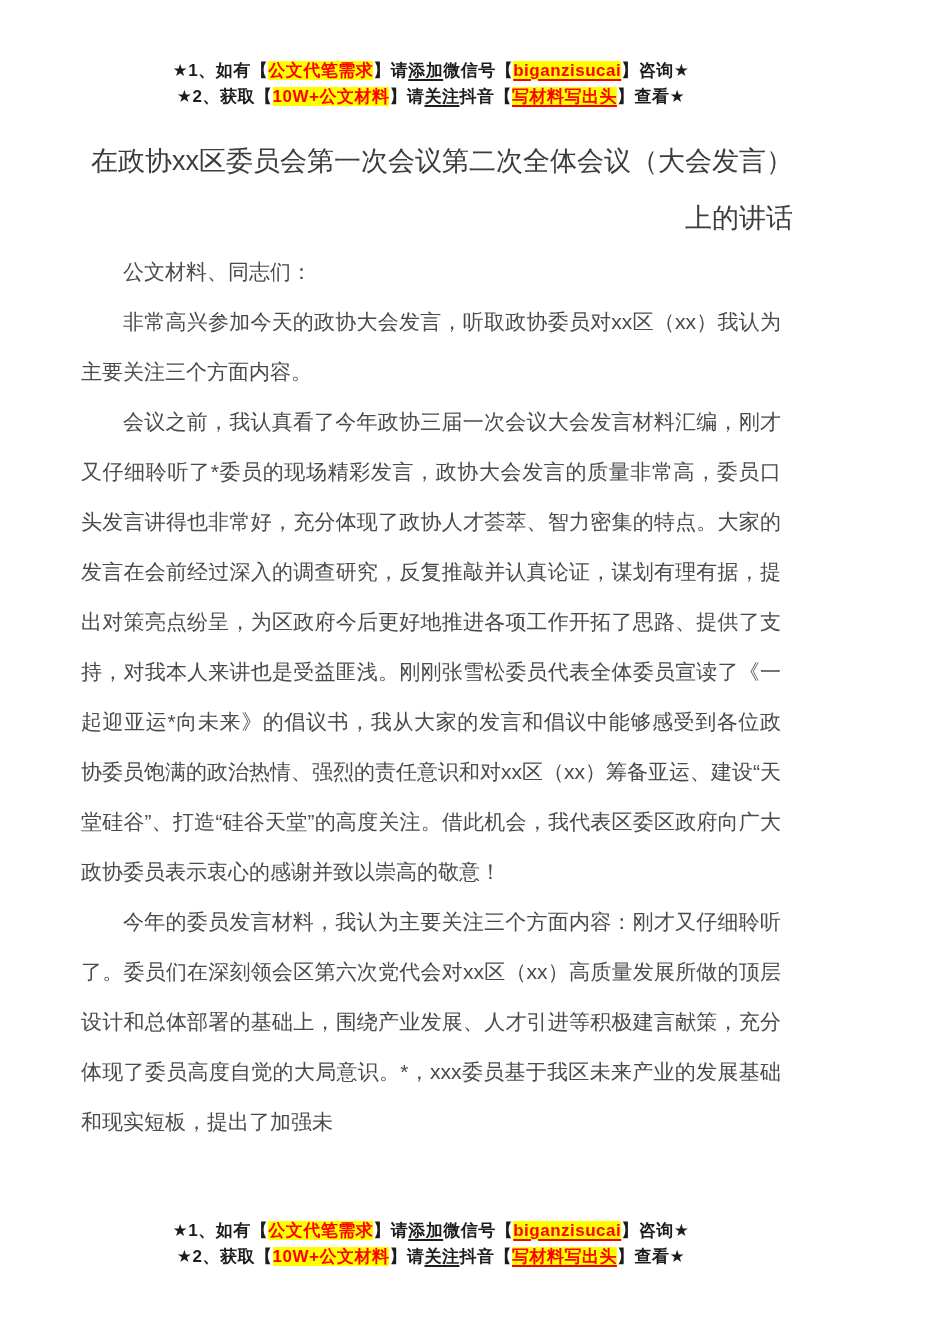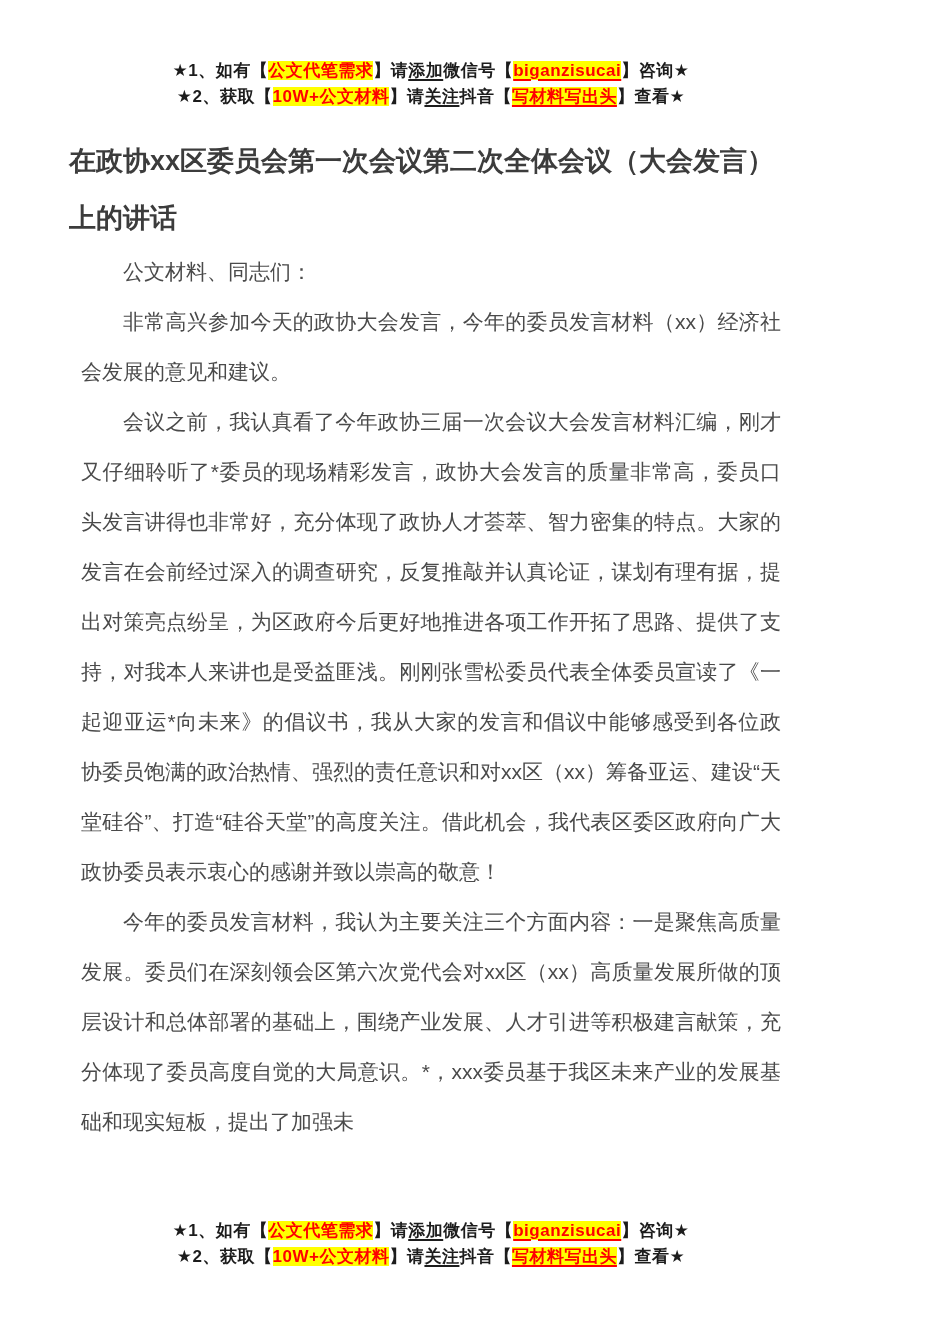--- a/index.html
+++ b/index.html
@@ -51,23 +51,23 @@
     text-decoration: underline;
     text-decoration-thickness: 2px;
     text-underline-offset: 3px;
   }
   
   .doc-title {
     width: 724px;
     margin: 23px auto 0 auto;
     font-size: 27px;
     line-height: 57px;
-    font-weight: 700;
+    font-weight: 400;
     color: #3c3c3c;
-    text-align: left;
+    text-align: right;
   }
   
   .doc-body {
     width: 700px;
     margin: 0 auto;
   }
   .doc-body p {
     margin: 0;
     font-size: 21px;
     line-height: 50px;
@@ -85,23 +85,23 @@
 
   <div class="banner banner-top">
     <div class="promo-line"><span class="seg-plain">★1、如有【</span><span class="seg-hl">公文代笔需求</span><span class="seg-plain">】请</span><span class="seg-u">添加</span><span class="seg-plain">微信号【</span><span class="seg-hlu">biganzisucai</span><span class="seg-plain">】咨询★</span></div>
     <div class="promo-line"><span class="seg-plain">★2、获取【</span><span class="seg-hl">10W+公文材料</span><span class="seg-plain">】请</span><span class="seg-u">关注</span><span class="seg-plain">抖音【</span><span class="seg-hlu">写材料写出头</span><span class="seg-plain">】查看★</span></div>
   </div>
 
   <h1 class="doc-title">在政协xx区委员会第一次会议第二次全体会议（大会发言）上的讲话</h1>
 
   <div class="doc-body">
     <p>公文材料、同志们：</p>
-    <p>非常高兴参加今天的政协大会发言，今年的委员发言材料（xx）经济社会发展的意见和建议。</p>
+    <p>非常高兴参加今天的政协大会发言，听取政协委员对xx区（xx）我认为主要关注三个方面内容。</p>
     <p>会议之前，我认真看了今年政协三届一次会议大会发言材料汇编，刚才又仔细聆听了*委员的现场精彩发言，政协大会发言的质量非常高，委员口头发言讲得也非常好，充分体现了政协人才荟萃、智力密集的特点。大家的发言在会前经过深入的调查研究，反复推敲并认真论证，谋划有理有据，提出对策亮点纷呈，为区政府今后更好地推进各项工作开拓了思路、提供了支持，对我本人来讲也是受益匪浅。刚刚张雪松委员代表全体委员宣读了《一起迎亚运*向未来》的倡议书，我从大家的发言和倡议中能够感受到各位政协委员饱满的政治热情、强烈的责任意识和对xx区（xx）筹备亚运、建设“天堂硅谷”、打造“硅谷天堂”的高度关注。借此机会，我代表区委区政府向广大政协委员表示衷心的感谢并致以崇高的敬意！</p>
-    <p>今年的委员发言材料，我认为主要关注三个方面内容：一是聚焦高质量发展。委员们在深刻领会区第六次党代会对xx区（xx）高质量发展所做的顶层设计和总体部署的基础上，围绕产业发展、人才引进等积极建言献策，充分体现了委员高度自觉的大局意识。*，xxx委员基于我区未来产业的发展基础和现实短板，提出了加强未</p>
+    <p>今年的委员发言材料，我认为主要关注三个方面内容：刚才又仔细聆听了。委员们在深刻领会区第六次党代会对xx区（xx）高质量发展所做的顶层设计和总体部署的基础上，围绕产业发展、人才引进等积极建言献策，充分体现了委员高度自觉的大局意识。*，xxx委员基于我区未来产业的发展基础和现实短板，提出了加强未</p>
   </div>
 
   <div class="banner banner-bottom">
     <div class="promo-line"><span class="seg-plain">★1、如有【</span><span class="seg-hl">公文代笔需求</span><span class="seg-plain">】请</span><span class="seg-u">添加</span><span class="seg-plain">微信号【</span><span class="seg-hlu">biganzisucai</span><span class="seg-plain">】咨询★</span></div>
     <div class="promo-line"><span class="seg-plain">★2、获取【</span><span class="seg-hl">10W+公文材料</span><span class="seg-plain">】请</span><span class="seg-u">关注</span><span class="seg-plain">抖音【</span><span class="seg-hlu">写材料写出头</span><span class="seg-plain">】查看★</span></div>
   </div>
 
 </div>
 
 </body></html>

